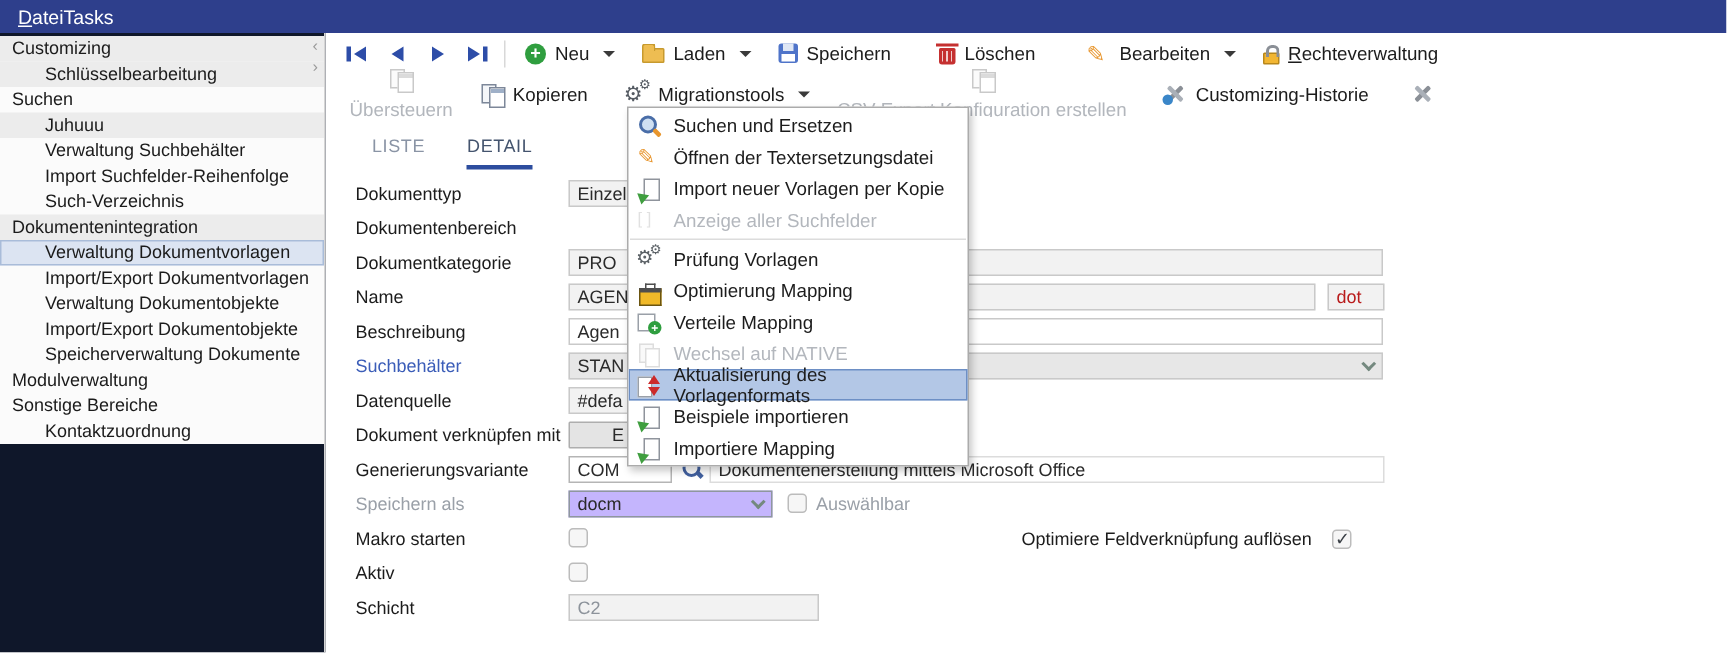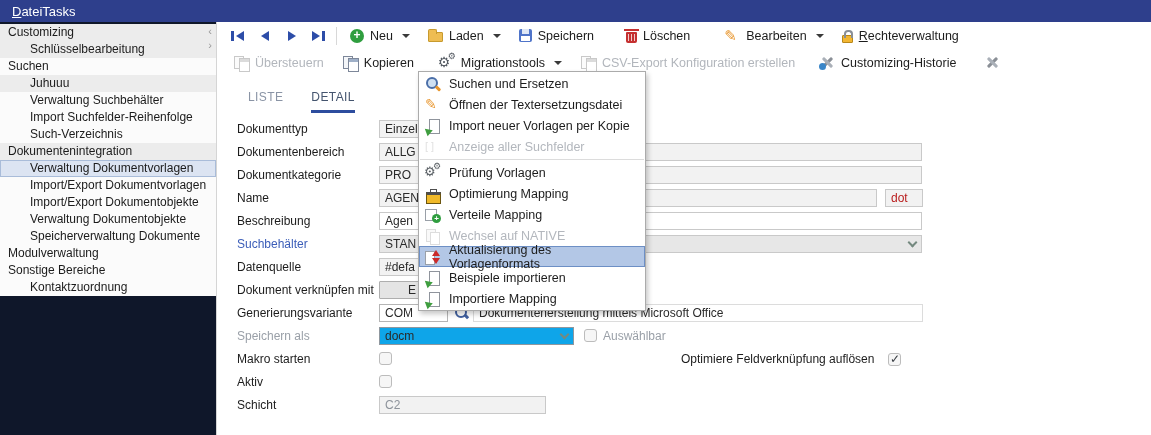--- a/index.html
+++ b/index.html
@@ -21,21 +21,21 @@
   .side-row.shaded { background:#ececec; }
   .side-row.selected { background:#dce4f2; outline:1px solid #a9bcd9; outline-offset:-1px; }
   .side-chevrons { position:absolute; right:4px; top:2px; display:flex; flex-direction:column; color:#9a9a9a;
                    font-size:11px; line-height:14px; text-align:center; z-index:3; }
 
   
   #toolbar { position:absolute; left:218px; top:22px; right:0; height:56px; background:#fff; }
   .tb-row { height:27px; display:flex; align-items:center; padding-left:6px; }
   .tb-btn { display:flex; align-items:center; gap:6px; padding:2px 9px; font-size:12.5px; color:#1c1c1c;
             border-radius:2px; cursor:default; white-space:nowrap; }
-  .tb-btn.disabled { color:#b2b6bc; }
+  .tb-btn.disabled { color:#b2b6bc;flex-direction:column; }
   .tb-btn.disabled .ico { filter:grayscale(1) opacity(.45); }
   .tb-sep { width:1px; height:18px; background:#d8d8d8; margin:0 4px; }
   .caret { width:0; height:0; border-left:4px solid transparent; border-right:4px solid transparent;
            border-top:4px solid #3a3a3a; margin-left:3px; }
 
   .nav-btn { width:27px; height:22px; display:flex; align-items:center; justify-content:center; gap:2px; }
   .nb-bar { width:3px; height:10px; background:#2d4da8; }
   .nb-l { width:0; height:0; border-top:5px solid transparent; border-bottom:5px solid transparent; border-right:8px solid #2d4da8; }
   .nb-r { width:0; height:0; border-top:5px solid transparent; border-bottom:5px solid transparent; border-left:8px solid #2d4da8; }
 
@@ -86,21 +86,21 @@
   .f-label.link { color:#3b5db8; }
   .f-label.dim { color:#9aa0a8; }
   .fld { height:18px; border:1px solid #c9c9c9; background:#f2f2f2; font-size:12px; display:flex;
          align-items:center; padding:0 5px; color:#2a2a2a; white-space:nowrap; overflow:hidden; }
   .fld.white { background:#fff; }
   .fld.narrow { width:167px; }
   .fld.wide { width:543px; }
   .fld.name { width:498px; }
   .suffix-box { width:38px; margin-left:8px; color:#b91c1c; }
   .fld.select { width:543px; background:#e7e7e7; justify-content:space-between; }
-  .fld.select2 { width:195px; background:#0ea5e9; border:1px solid #8f979e; justify-content:space-between; }
+  .fld.select2 { width:136px; background:#c4b5fd; border:1px solid #8f979e; justify-content:space-between; }
   .chev { width:7px; height:7px; border-right:2px solid #74897f; border-bottom:2px solid #74897f;
           transform:rotate(45deg); margin-top:-3px; flex:none; }
   .btn-e { width:66px; height:18px; background:#e4e4e4; border:1px solid #aeaeae; border-radius:1px;
            font-size:12px; text-align:center; line-height:16px; color:#2a2a2a; }
   .fld.com { width:69px; background:#fff; border-color:#b5b5b5; }
   .mag { width:15px; height:15px; margin:0 4px 0 6px; }
   .mag::before { content:""; position:absolute; left:1px; top:1px; width:8px; height:8px; border:2px solid #41609f; border-radius:50%; }
   .mag::after { content:""; position:absolute; left:10px; top:10px; width:5px; height:2.5px; background:#41609f; transform:rotate(45deg); }
   .fld.desc { width:450px; background:#fff; border-color:#dcdcdc; }
   .fld.gray-text { color:#8d939b; }
@@ -152,22 +152,22 @@
     <div class="side-row shaded">Customizing</div>
     <div class="side-row shaded child">Schlüsselbearbeitung</div>
     <div class="side-row">Suchen</div>
     <div class="side-row shaded child">Juhuuu</div>
     <div class="side-row child">Verwaltung Suchbehälter</div>
     <div class="side-row child">Import Suchfelder-Reihenfolge</div>
     <div class="side-row child">Such-Verzeichnis</div>
     <div class="side-row shaded">Dokumentenintegration</div>
     <div class="side-row child selected">Verwaltung Dokumentvorlagen</div>
     <div class="side-row child">Import/Export Dokumentvorlagen</div>
+    <div class="side-row child">Verwaltung Dokumentobjekte</div>
     <div class="side-row child">Import/Export Dokumentobjekte</div>
-    <div class="side-row child">Verwaltung Dokumentobjekte</div>
     <div class="side-row child">Speicherverwaltung Dokumente</div>
     <div class="side-row">Modulverwaltung</div>
     <div class="side-row">Sonstige Bereiche</div>
     <div class="side-row child">Kontaktzuordnung</div>
   </div>
   <div class="side-chevrons">
     <span>‹</span>
     <span>›</span>
   </div>
 </div>
@@ -255,21 +255,20 @@
   </div>
 </div>
 
 <div id="form">
   <div class="frow">
     <div class="f-label">Dokumenttyp</div>
     <div class="fld narrow">Einzel</div>
   </div>
   <div class="frow">
     <div class="f-label">Dokumentenbereich</div>
-    <div class="fld wide">ALLG</div>
   </div>
   <div class="frow">
     <div class="f-label">Dokumentkategorie</div>
     <div class="fld wide">PRO</div>
   </div>
   <div class="frow">
     <div class="f-label">Name</div>
     <div class="fld name">AGEN</div>
     <div class="fld suffix-box">dot</div>
   </div>

